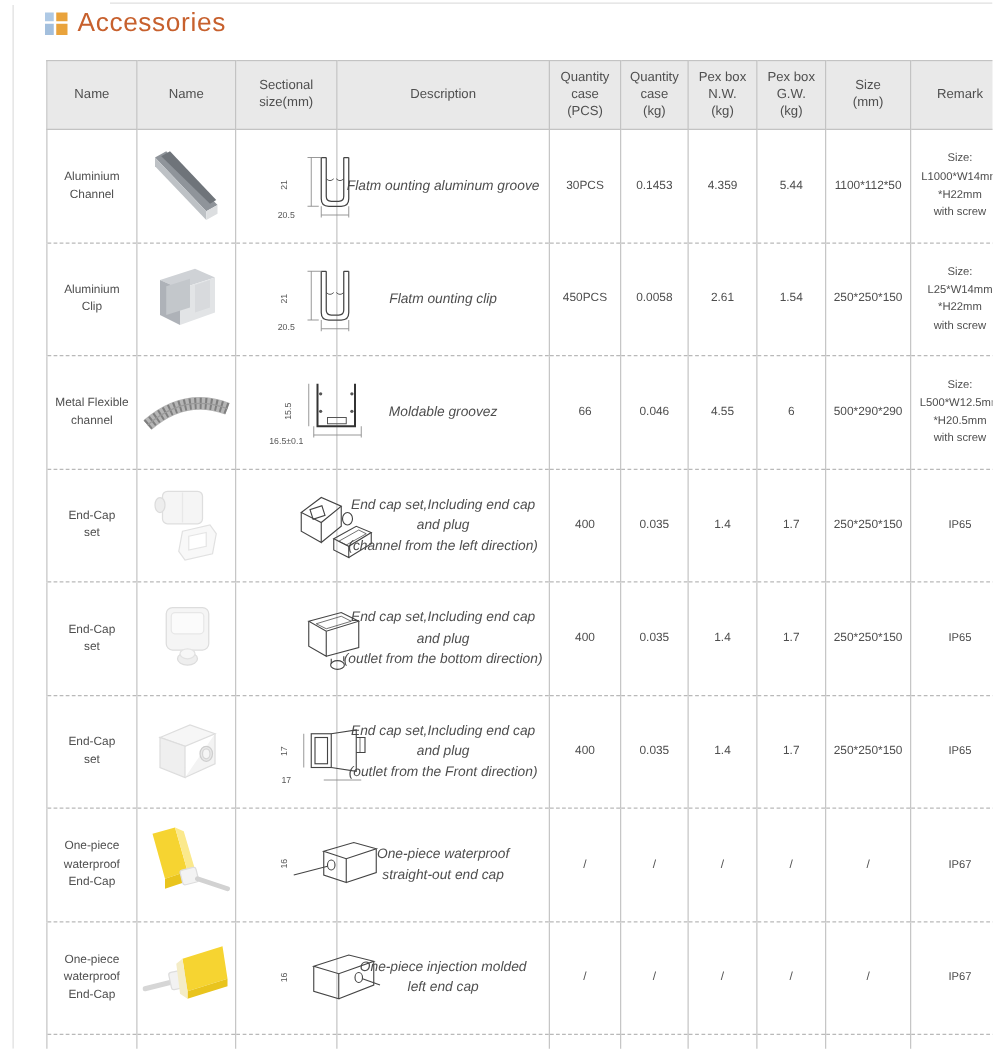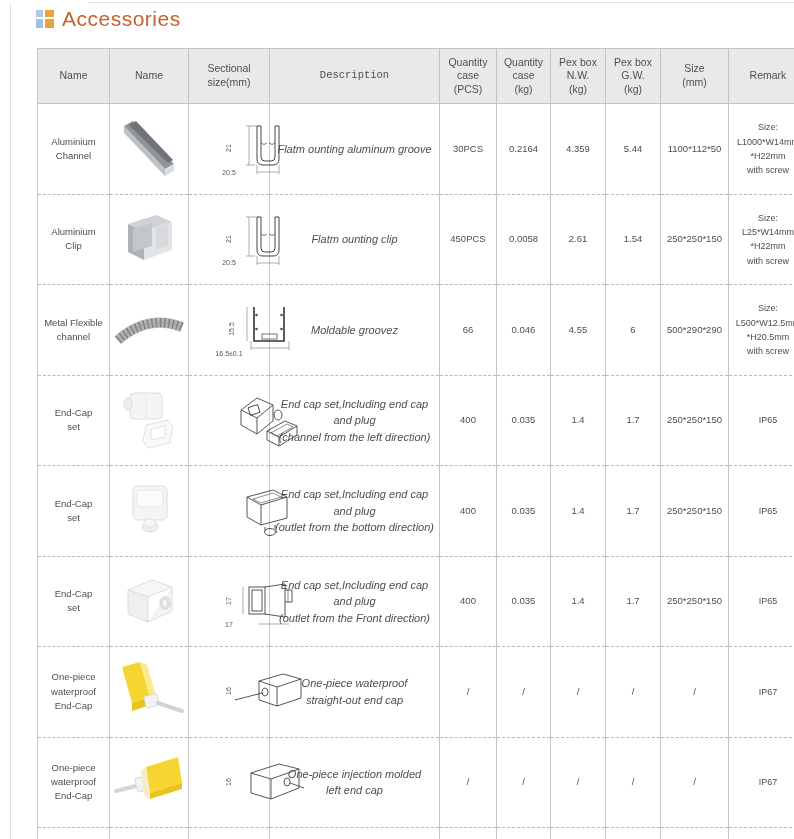--- a/index.html
+++ b/index.html
@@ -61,21 +61,21 @@
   <span class="page-title">Accessories</span>
 </div>
 
 <table>
   <thead>
       <tr id="header-row">
         <th style="width: 67px;">Name</th>
         <th style="width: 74px;">Name</th>
         <th style="width: 76px;">Sectional
 size(mm)</th>
-        <th style="width: 165px; font-family: Liberation Mono, monospace;">Description</th>
+        <th style="width: 165px;">Description</th>
         <th style="width: 52px;">Quantity
 case
 (PCS)</th>
         <th style="width: 49px;">Quantity
 case
 (kg)</th>
         <th style="width: 50px;">Pex box
 N.W.
 (kg)</th>
         <th style="width: 50px;">Pex box
@@ -113,21 +113,21 @@
                   <line x1="28" y1="44" x2="28" y2="53"></line>
                   <line x1="50" y1="44" x2="50" y2="53"></line>
                 </g>
               </svg></span>
         <span class="dim dim-v">21</span>
         <span class="dim dim-h">20.5</span>
       </span>
     </td>
     <td class="c-desc"><span class="txt">Flatm ounting aluminum groove</span></td>
     <td><span class="txt">30PCS</span></td>
-    <td><span class="txt">0.2164</span></td>
+    <td><span class="txt">0.1453</span></td>
     <td><span class="txt">4.359</span></td>
     <td><span class="txt">5.44</span></td>
     <td><span class="txt">1100*112*50</span></td>
     <td class="c-remark"><span class="txt">Size:
 L1000*W14mm
 *H22mm
 with screw</span></td>
   </tr>
 
   <tr class="data-row">

